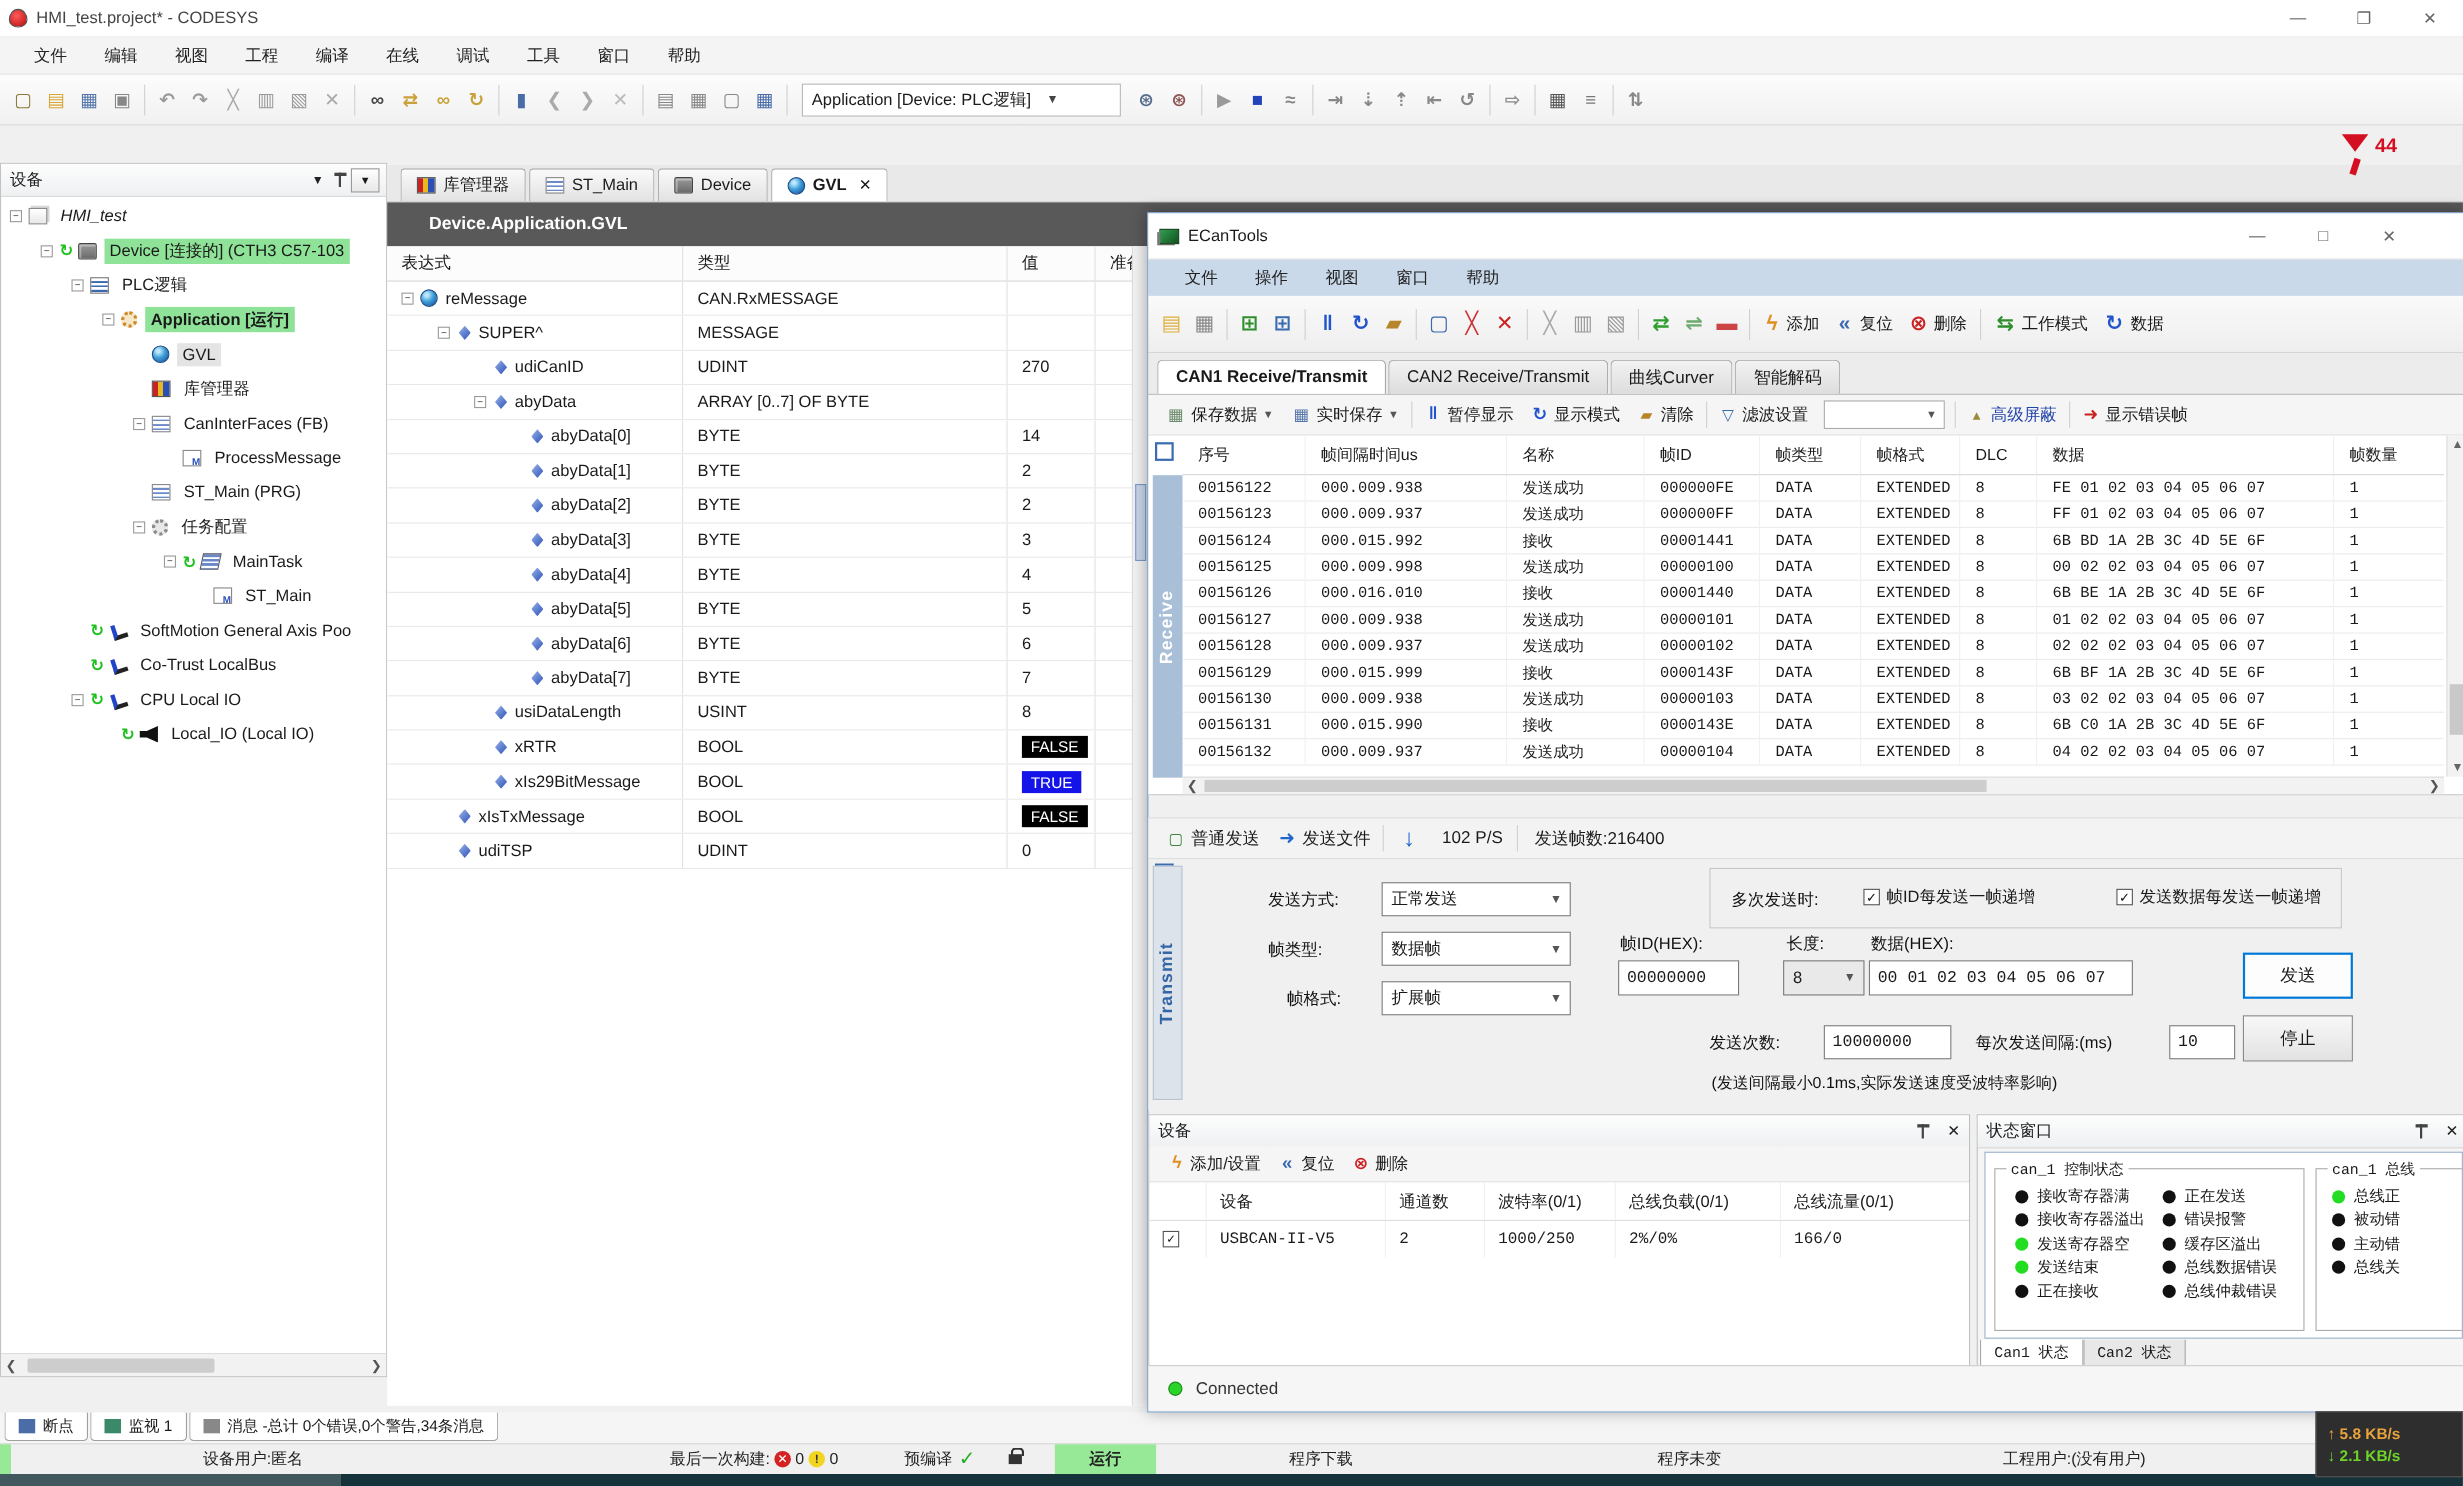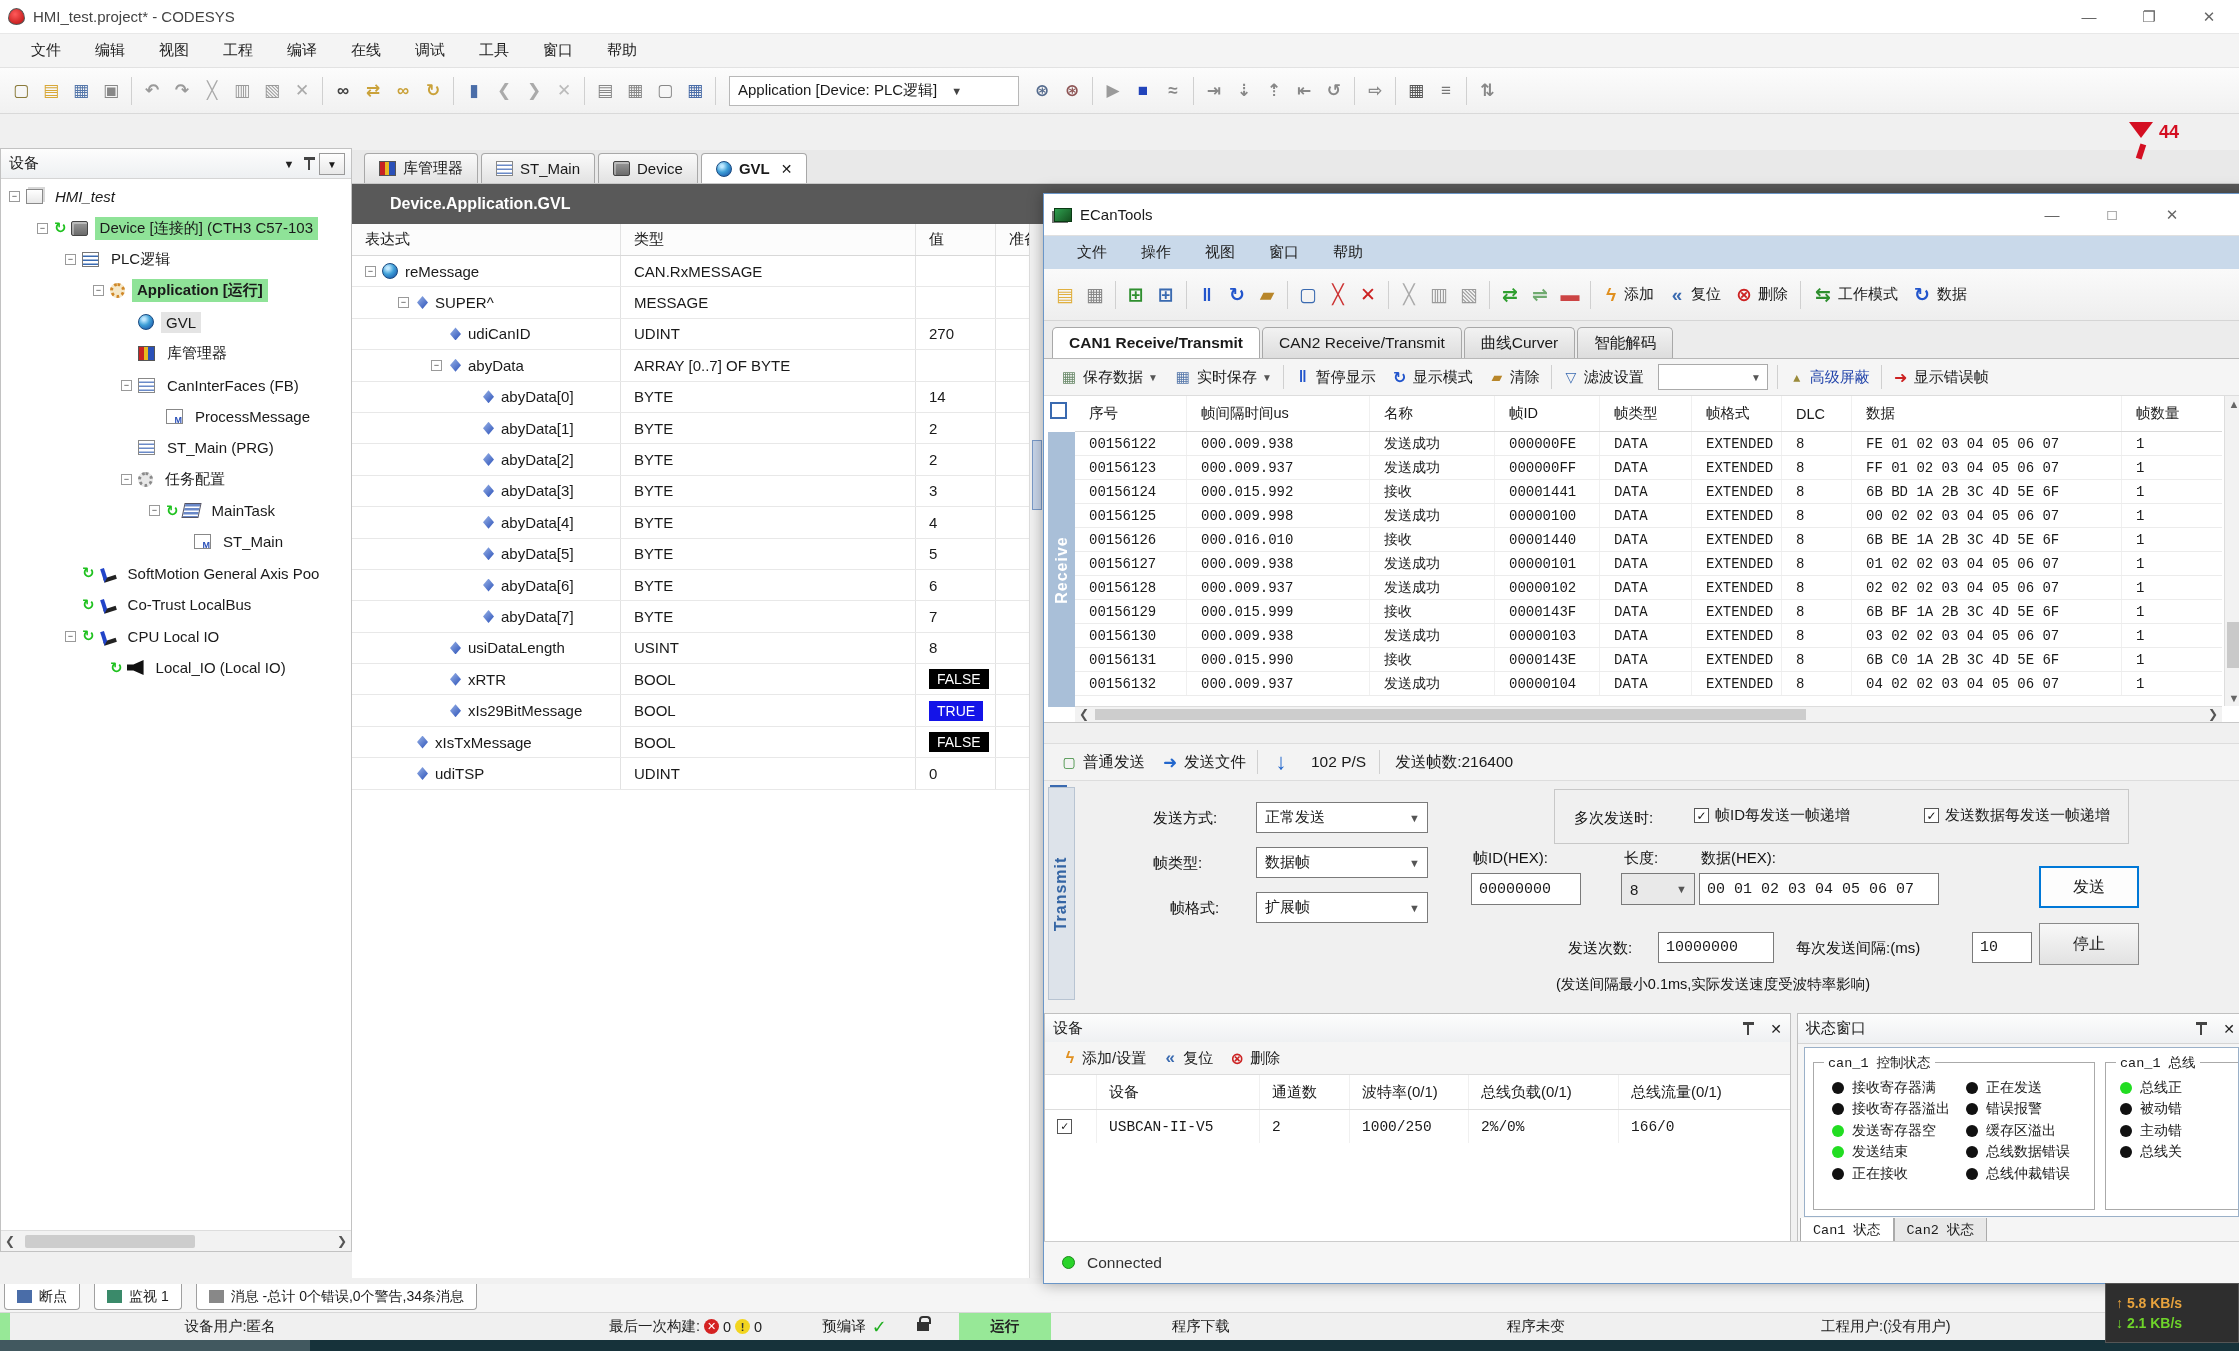--- a/index.html
+++ b/index.html
@@ -75,21 +75,21 @@
   .w-hrow { display:flex; height:32px; align-items:center; border-bottom:1px solid #d8d8d8; background:#fcfcfc;}
   .w-row { display:flex; height:31.4px; align-items:center; border-bottom:1px solid #e8e8e8;}
   .w-c { height:100%; display:flex; align-items:center; padding-left:13px; border-right:1px solid #e2e2e2; overflow:hidden; white-space:nowrap; flex:none;}
   .w-c0{width:269px;} .w-c1{width:295px;} .w-c2{width:80px;} .w-c3{width:200px; border-right:none;}
   .badge { color:#fff; padding:2px 8px; font-size:14px; }
   .badge.false { background:#000; } .badge.true { background:#1414e8; }
   .ed-vscroll { left:1029px; top:224px; width:14px; height:1054px; background:#f2f2f2; border-left:1px solid #ddd;}
   .ed-vthumb { position:absolute; left:2px; top:216px; width:10px; height:70px; background:#c9d6ea; border:1px solid #7a9ac8;}
 
   
-  .bot-tabs { left:0; top:1284px; width:2239px; height:28px; background:#f5f5f5; display:flex; align-items:flex-start; padding-left:4px; gap:14px;}
+  .bot-tabs { left:0; top:1284px; width:2239px; height:28px; background:#f5f5f5; display:flex; align-items:flex-start; padding-left:4px; gap:2px;}
   .bot-tab { height:26px; display:flex; align-items:center; gap:7px; padding:0 12px; border:1px solid #a0a0a0; border-top:none; border-radius:0 0 4px 4px; background:#fff; font-size:14px;}
   .bt-ic { width:15px; height:13px; }
   .cx-status { left:0; top:1312px; width:2239px; height:28px; background:#f0f0f0; border-top:1px solid #d8d8d8; display:flex; align-items:center; font-size:14.5px; color:#222;}
   .st-slot { display:flex; align-items:center; justify-content:center; height:100%; }
   .st-green { background:#97e897; }
   .dot-r { width:15px; height:15px; border-radius:50%; background:#d42222; color:#fff; font-size:11px; font-weight:bold; display:flex; align-items:center; justify-content:center; margin:0 4px;}
   .dot-y { width:15px; height:15px; border-radius:50%; background:#f2d520; color:#333; font-size:11px; font-weight:bold; display:flex; align-items:center; justify-content:center; margin:0 4px;}
   .chk-g { color:#1faf1f; font-weight:bold; font-size:18px; margin-left:6px;}
   .lock { width:12px; height:9px; background:#333; position:relative; margin:0 30px;}
   .lock::before { content:""; position:absolute; left:2px; top:-6px; width:8px; height:6px; border:2px solid #333; border-bottom:none; border-radius:4px 4px 0 0;}
@@ -989,21 +989,21 @@
         <span>00 01 02 03 04 05 06 07</span>
       </div>
 
       <div class="btn primary" style="left:995px;top:85px;width:100px;height:42px;">
         <span>发送</span>
       </div>
       <div class="btn" style="left:995px;top:142px;width:100px;height:42px;">
         <span>停止</span>
       </div>
 
-      <span class="fld-label" style="left:524px;top:158px;">发送次数:</span>
+      <span class="fld-label" style="left:510px;top:158px;">发送次数:</span>
       <div class="inp" style="left:614px;top:151px;width:116px;height:31px;">
         <span>10000000</span>
       </div>
       <span class="fld-label" style="left:752px;top:158px;">每次发送间隔:(ms)</span>
       <div class="inp" style="left:928px;top:151px;width:60px;height:31px;">
         <span>10</span>
       </div>
       <span class="tx-note" style="left:512px;top:194px;">(发送间隔最小0.1ms,实际发送速度受波特率影响)</span>
     </div>
 

